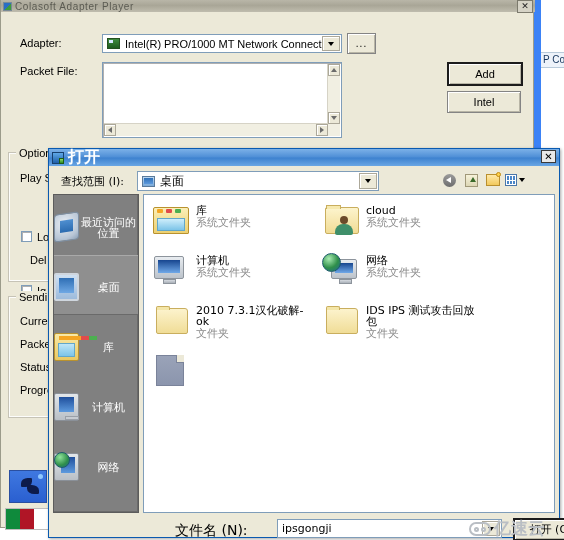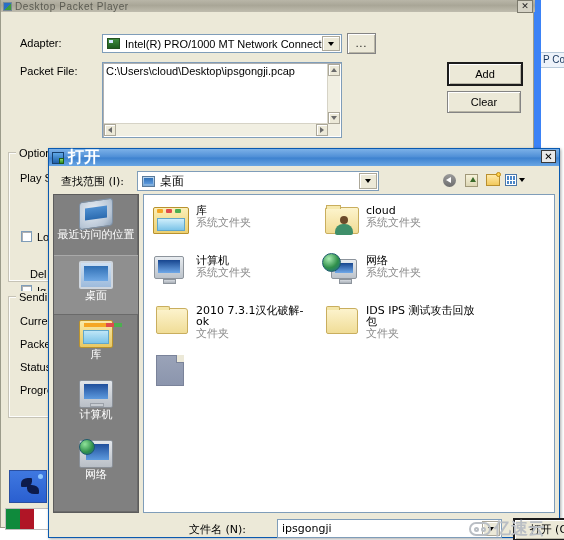--- a/index.html
+++ b/index.html
@@ -197,21 +197,21 @@
   .viewico i{background:#4a86c8;display:block;}
 
   
   #places-bar{
     position:absolute;left:4px;top:45px;width:86px;height:319px;
     background:#808080;border:1px solid #5c5c5c;box-sizing:border-box;
     box-shadow: inset -1px -1px 0 #6a6a6a;
   }
   .place{
     position:relative;width:84px;height:60px;
-    display:flex;flex-direction:column;align-items:center;justify-content:flex-start;
+    display:flex;flex-direction:row;align-items:center;justify-content:flex-start;
     padding-top:5px;box-sizing:border-box;
   }
   .place.sel{background:#8f8f8f;border-top:1px solid #a9a9a9;border-bottom:1px solid #6a6a6a;}
   .place .glyph{width:34px;height:28px;position:relative;margin-bottom:1px;}
   .place .ptxt{
     font-size:11px;color:#fff;text-align:center;line-height:11px;width:82px;
     font-family:"DejaVu Sans","Liberation Sans",sans-serif;
   }
   
   .g-recent{background:radial-gradient(circle at 40% 35%,#e9eef4,#b8c6d6 70%,#8ea2b8);border-radius:4px;transform:skewY(-8deg);border:1px solid #7e90a4;box-sizing:border-box;}
@@ -259,21 +259,21 @@
   .folder-open .person .head{position:absolute;left:5px;top:0;width:8px;height:8px;border-radius:50%;background:#6b4a2a;}
   .folder-open .person .body{position:absolute;left:0px;top:8px;width:18px;height:11px;border-radius:8px 8px 2px 2px;background:#3f8f6a;}
   .mon{position:absolute;left:2px;top:3px;width:30px;height:23px;background:linear-gradient(#e8ecf0,#bcc3cb);border:1px solid #8d949c;box-sizing:border-box;border-radius:2px;}
   .mon:after{content:"";position:absolute;left:3px;top:3px;right:3px;bottom:5px;background:linear-gradient(#17468f,#6fa8e8);}
   .monstand{position:absolute;left:11px;top:26px;width:13px;height:5px;background:linear-gradient(#d6dae0,#aab1b9);border:1px solid #8d949c;box-sizing:border-box;}
   .globe{position:absolute;left:0px;top:0px;width:19px;height:19px;border-radius:50%;background:radial-gradient(circle at 35% 28%,#a9ecb2,#2f8f4a 55%,#1d6b8d 100%);border:1px solid #1d5c6b;box-sizing:border-box;z-index:3;}
   .pcapfile{position:absolute;left:4px;top:2px;width:28px;height:31px;background:linear-gradient(#9aa3b8,#8b95ad);border:1px solid #7a839a;box-sizing:border-box;}
   .pcapfile:after{content:"";position:absolute;right:-1px;top:-1px;width:8px;height:8px;background:#ece9d8;border-left:1px solid #7a839a;border-bottom:1px solid #7a839a;box-sizing:border-box;}
 
   
-  #fn-label{position:absolute;left:140px;top:373px;font-size:11px;white-space:nowrap;}
+  #fn-label{position:absolute;left:126px;top:373px;font-size:14px;white-space:nowrap;}
   #fn-combo{position:absolute;left:228px;top:370px;width:223px;height:17px;}
   .combo .ctext{font-size:11px;padding-left:4px;white-space:nowrap;overflow:hidden;font-family:"DejaVu Sans","Liberation Sans",sans-serif;}
   #btn-open{position:absolute;left:464px;top:369px;width:72px;height:19px;}
   .cn{font-family:"DejaVu Sans","Liberation Sans",sans-serif;}
 
   
   #watermark{
     position:absolute;left:469px;top:517px;display:flex;align-items:center;gap:3px;
     color:#b9bec4;font-size:17px;font-weight:bold;
     font-family:"DejaVu Sans","Liberation Sans",sans-serif;
@@ -290,21 +290,21 @@
 
 <div id="bg-app-right">
   <div class="hdr">P Co</div>
   <div class="botwhite"></div>
 </div>
 
 <div id="main-window">
 
   <div id="main-titlebar">
     <span class="ico"></span>
-    <span id="main-title-text">Desktop Packet Player</span>
+    <span id="main-title-text">Colasoft Adapter Player</span>
     <div id="main-close">✕</div>
   </div>
 
 
   <span class="lbl" style="left:19px;top:37px;">Adapter:</span>
 
   <div class="combo" id="adapter-combo">
     <span class="nic"></span>
     <span id="adapter-text">Intel(R) PRO/1000 MT Network Connection</span>
     <span class="arrow">
@@ -312,21 +312,20 @@
       </span>
   </div>
 
   <div class="btn" id="adapter-browse">
     <span>...</span>
   </div>
 
   <span class="lbl" style="left:19px;top:65px;">Packet File:</span>
 
   <div class="field" id="packetfile-box">
-    <span id="packetfile-text">C:\Users\cloud\Desktop\ipsgongji.pcap</span>
     <div class="sb-v">
       <div class="sb-btn" style="top:0;">
           <i class="tri-up"></i>
         </div>
       <div class="sb-btn" style="bottom:0;">
           <i class="tri-down" style="border-top-color:#6b6b6b;"></i>
         </div>
     </div>
     <div class="sb-h">
       <div class="sb-btn" style="left:0;">
@@ -336,30 +335,30 @@
           <i class="tri-right"></i>
         </div>
     </div>
     <div class="sb-corner"></div>
   </div>
 
   <div class="btn default" id="btn-add">
     <span>Add</span>
   </div>
   <div class="btn" id="btn-clear">
-    <span>Clear</span>
+    <span>Intel</span>
   </div>
 
   <div class="group" id="grp-options">
     <span class="caption">Options</span>
   </div>
   <span class="lbl" style="left:19px;top:172px;">Play S</span>
   <span class="chk" style="left:20px;top:231px;"></span>
   <span class="lbl" style="left:36px;top:231px;">Lo</span>
-  <span class="lbl" style="left:29px;top:268px;">Del</span>
+  <span class="lbl" style="left:29px;top:254px;">Del</span>
   <span class="chk checked" style="left:20px;top:285px;"></span>
   <span class="lbl" style="left:36px;top:285px;">Ig</span>
 
   <div class="group" id="grp-sending">
     <span class="caption">Sending</span>
   </div>
   <span class="lbl" style="left:19px;top:315px;">Curren</span>
   <span class="lbl" style="left:19px;top:338px;">Packet</span>
   <span class="lbl" style="left:19px;top:361px;">Status</span>
   <span class="lbl" style="left:19px;top:384px;">Progre</span>

